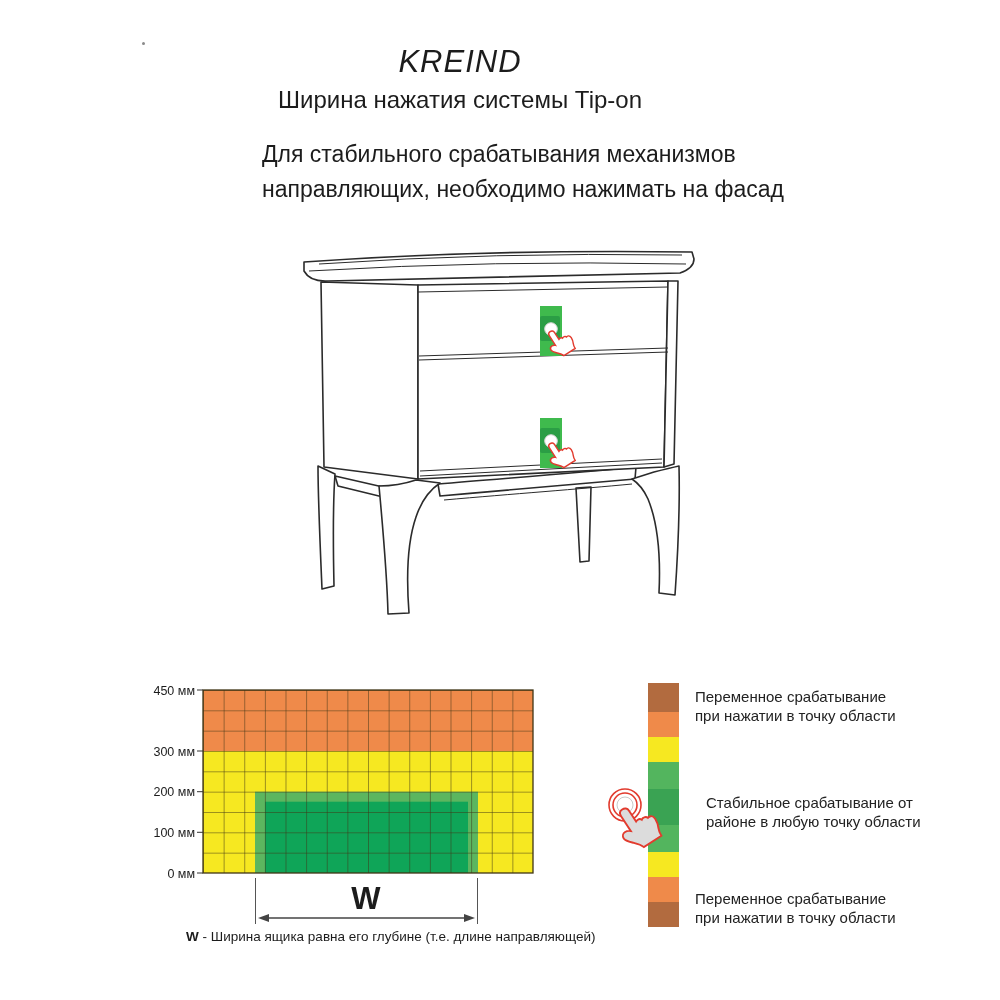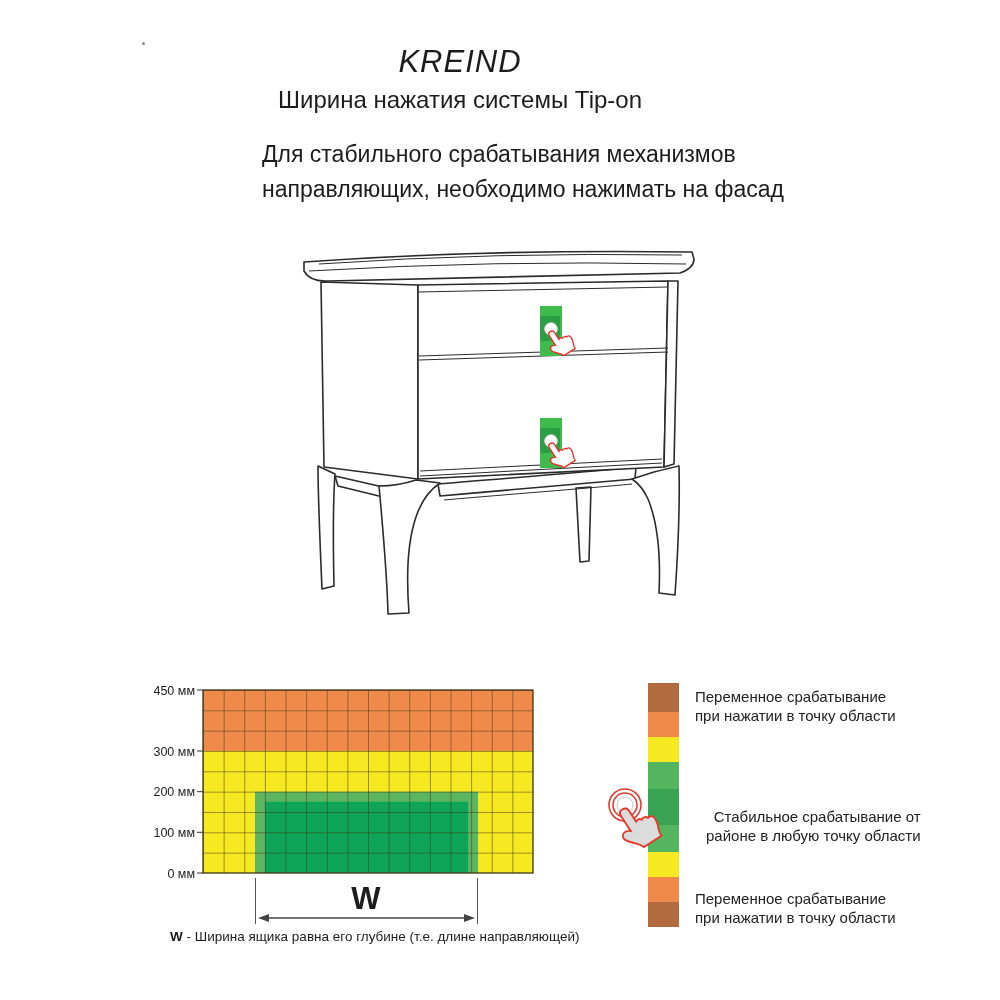--- a/index.html
+++ b/index.html
@@ -4,29 +4,29 @@
 <style>
   html,body{margin:0;padding:0;background:#fff;}
   .page{position:relative;width:1000px;height:1000px;background:#ffffff;overflow:hidden;
         font-family:"Liberation Sans", sans-serif;color:#1c1c1c;}
   .abs{position:absolute;}
   .center-wrap{left:0;top:0;width:920px;text-align:center;}
   .brand{top:44px;font-size:31px;letter-spacing:1px;font-weight:400;font-style:italic;}
   .subtitle{top:86px;font-size:24px;font-weight:400;}
   .description{left:262px;top:137px;font-size:23px;line-height:35px;font-weight:400;}
   .stray{left:142px;top:42px;width:3px;height:3px;background:#8a8a8a;border-radius:50%;}
-  .caption{left:170px;top:929px;font-size:13.5px;}
+  .caption{left:186px;top:929px;font-size:13.5px;}
   .caption b{font-weight:700;}
   
   .legend{left:608px;top:683px;width:340px;height:250px;margin-left:40px;}
   .legend-bar{position:absolute;left:0;top:0;width:31px;height:244px;display:flex;flex-direction:column;}
   .seg{width:100%;}
   .legend-label{position:absolute;font-size:15px;line-height:19px;color:#222;}
   .ll1{left:47px;top:4px;}
-  .ll2{left:58px;top:124px;text-align:right;}
+  .ll2{left:58px;top:110px;}
   .ll3{left:47px;top:206px;}
   
   .c-brown{background:#B26B3F;fill:#B26B3F;}
   .c-orange{background:#EF8A4A;fill:#EF8A4A;}
   .c-yellow{background:#F6E821;fill:#F6E821;}
   .c-lggreen{background:#53B55E;fill:#53B55E;}
   .c-lgdark{background:#3AA353;fill:#3AA353;}
   .z-lgreen{fill:#5CB65F;}
   .z-dgreen{fill:#0FA558;}
   .ink{stroke:#2b2b2b;fill:#ffffff;stroke-width:1.6;stroke-linejoin:round;}

